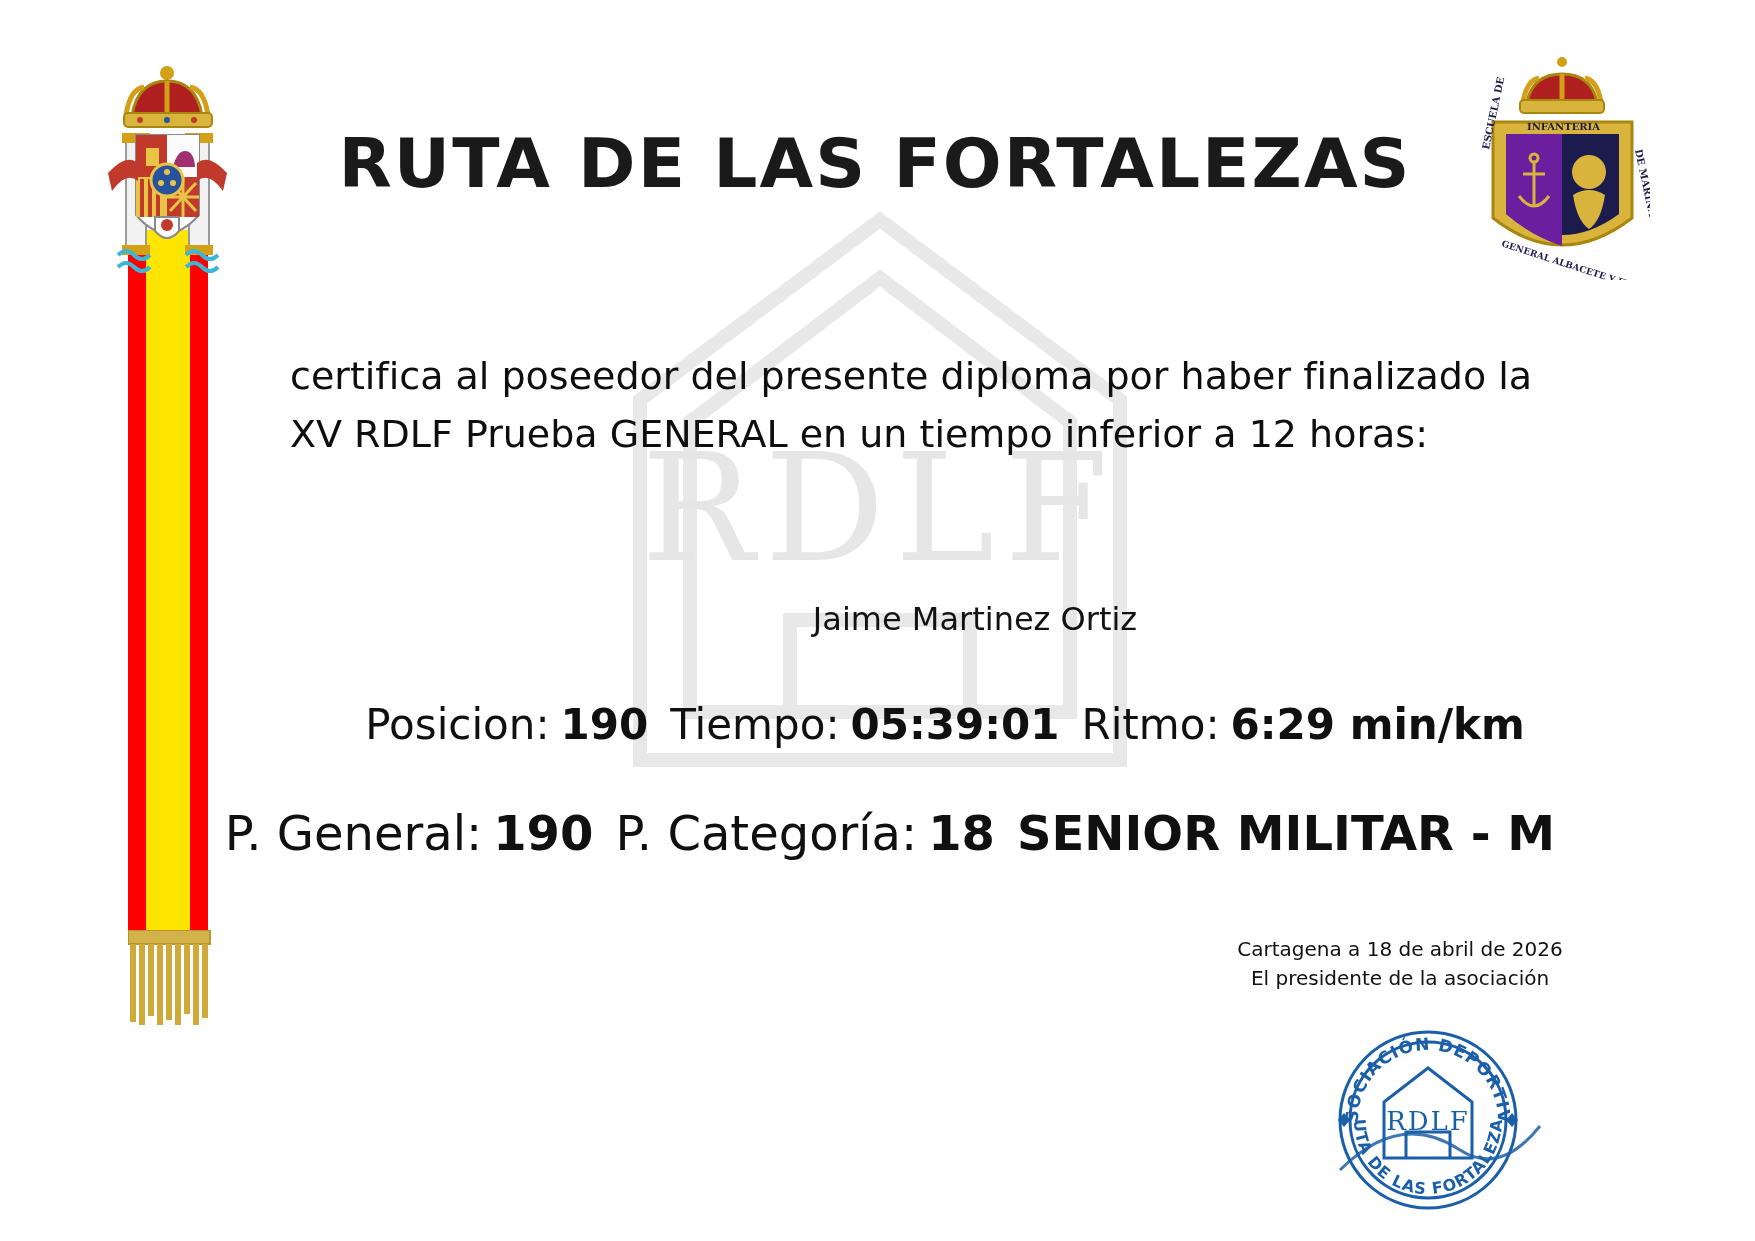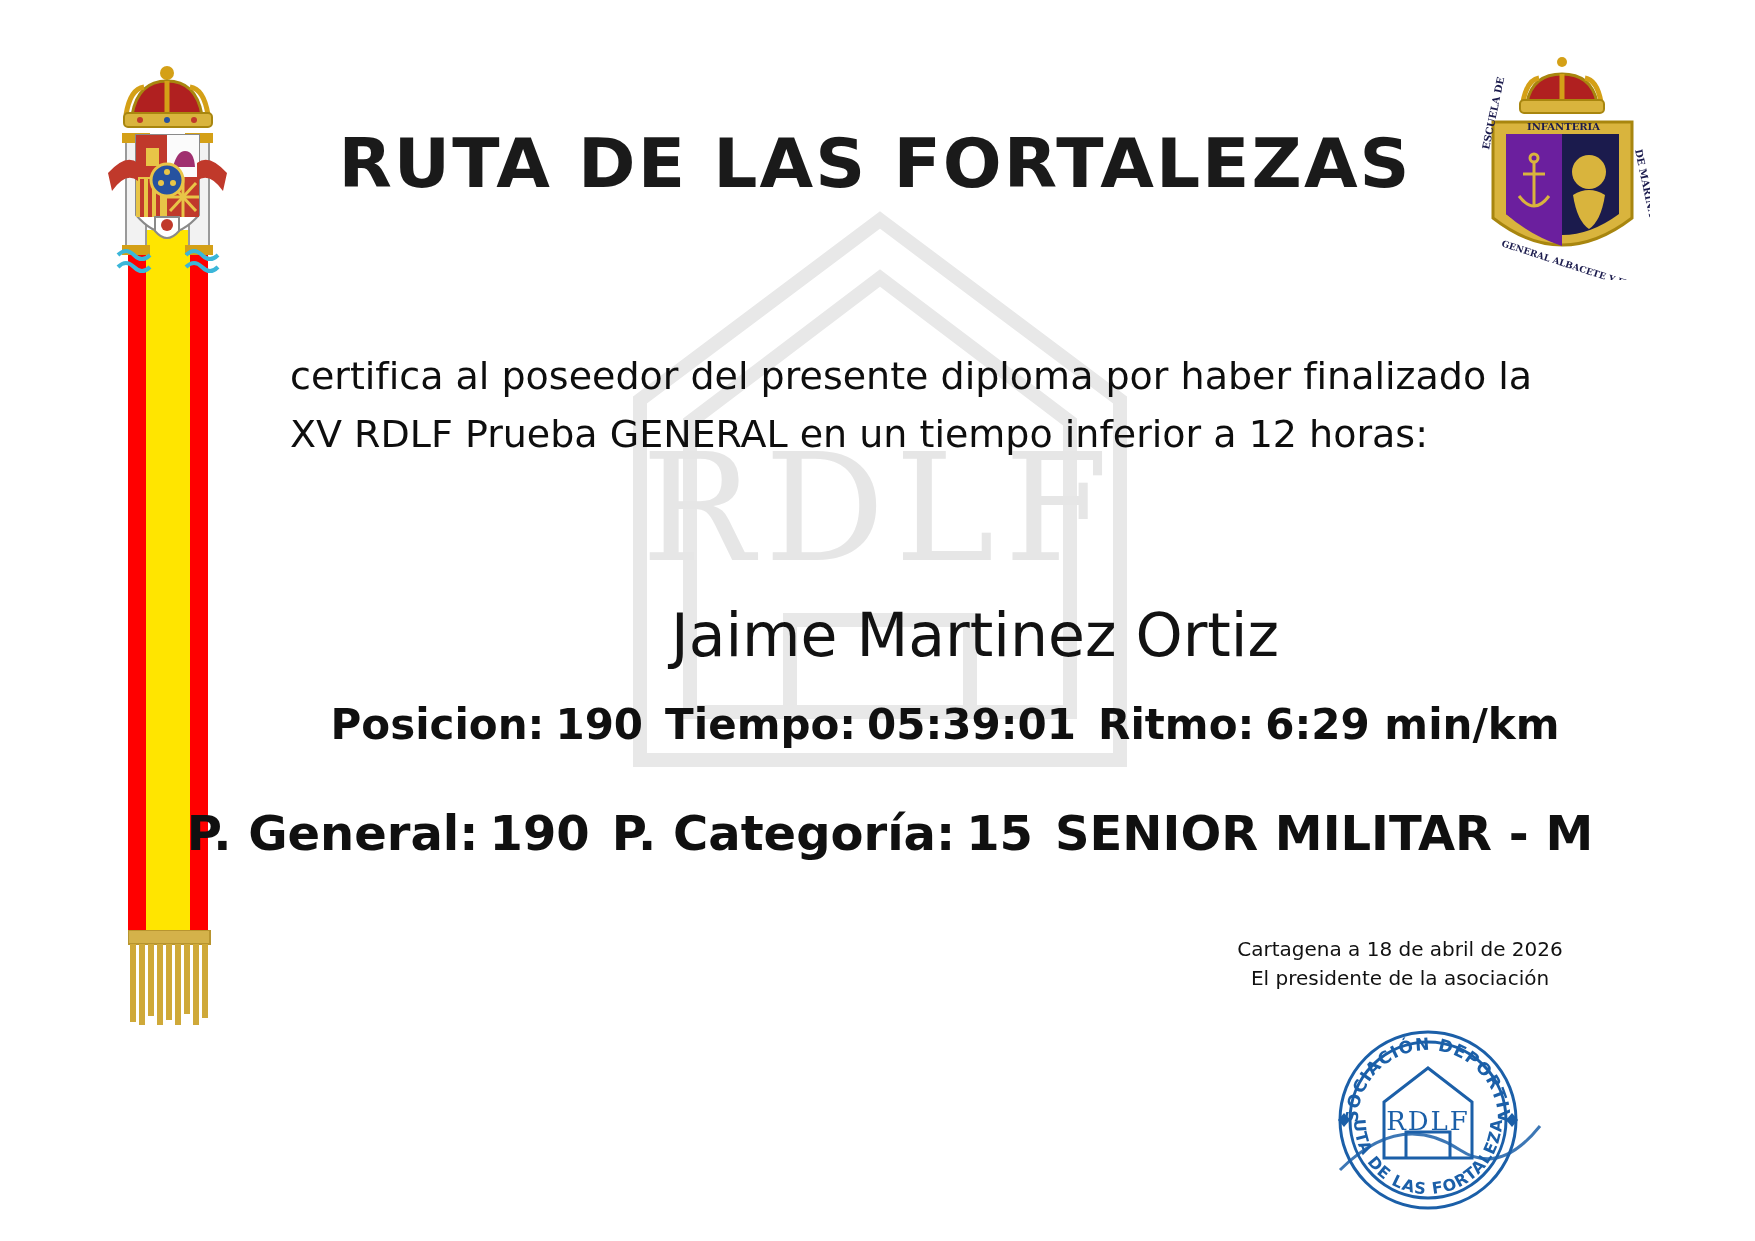--- a/index.html
+++ b/index.html
@@ -106,21 +106,21 @@
   }
   #certificate-body .line { display: block; white-space: nowrap; }
 
   
   #participant-name {
     position: absolute;
     left: 290px;
     top: 600px;
     width: 1370px;
     text-align: center;
-    font-size: 60px;
+    font-size: 32px;
     color: #121212;
     z-index: 4;
   }
 
   
   #results-primary {
     position: absolute;
     left: 230px;
     top: 700px;
     width: 1430px;
@@ -135,21 +135,21 @@
     position: absolute;
     left: 120px;
     top: 805px;
     width: 1540px;
     text-align: center;
     font-size: 48px;
     color: #101010;
     z-index: 4;
     white-space: nowrap;
   }
-  .lbl { font-weight: bold; }
+  .lbl { font-weight: normal; }
   .val { font-weight: bold; }
   .gap { display: inline-block; width: 22px; }
   .gap-sm { display: inline-block; width: 11px; }
 
   
   #signature-block {
     position: absolute;
     right: 95px;
     top: 935px;
     width: 520px;
@@ -319,21 +319,21 @@
   <span class="line">XV RDLF Prueba GENERAL en un tiempo inferior a 12 horas:</span>
 </div>
 
 <div id="participant-name">Jaime Martinez Ortiz</div>
 
 <div id="results-primary">
   <span class="lbl">Posicion:</span><span class="gap-sm"></span><span class="val">190</span><span class="gap"></span><span class="lbl">Tiempo:</span><span class="gap-sm"></span><span class="val">05:39:01</span><span class="gap"></span><span class="lbl">Ritmo:</span><span class="gap-sm"></span><span class="val">6:29 min/km</span>
 </div>
 
 <div id="results-secondary">
-  <span class="lbl">P. General:</span><span class="gap-sm"></span><span class="val">190</span><span class="gap"></span><span class="lbl">P. Categoría:</span><span class="gap-sm"></span><span class="val">15</span><span class="gap"></span><span class="val">SENIOR MILITAR - M</span>
+  <span class="lbl">P. General:</span><span class="gap-sm"></span><span class="val">190</span><span class="gap"></span><span class="lbl">P. Categoría:</span><span class="gap-sm"></span><span class="val">18</span><span class="gap"></span><span class="val">SENIOR MILITAR - M</span>
 </div>
 
 <div id="signature-block">
   <span class="sig-line">Cartagena a 18 de abril de 2026</span>
   <span class="sig-line">El presidente de la asociación</span>
 </div>
 
 <svg id="stamp" viewBox="0 0 260 200">
   <g stroke="#1b5fa8" fill="none" stroke-width="3">
     <circle cx="128" cy="100" r="88"></circle>

